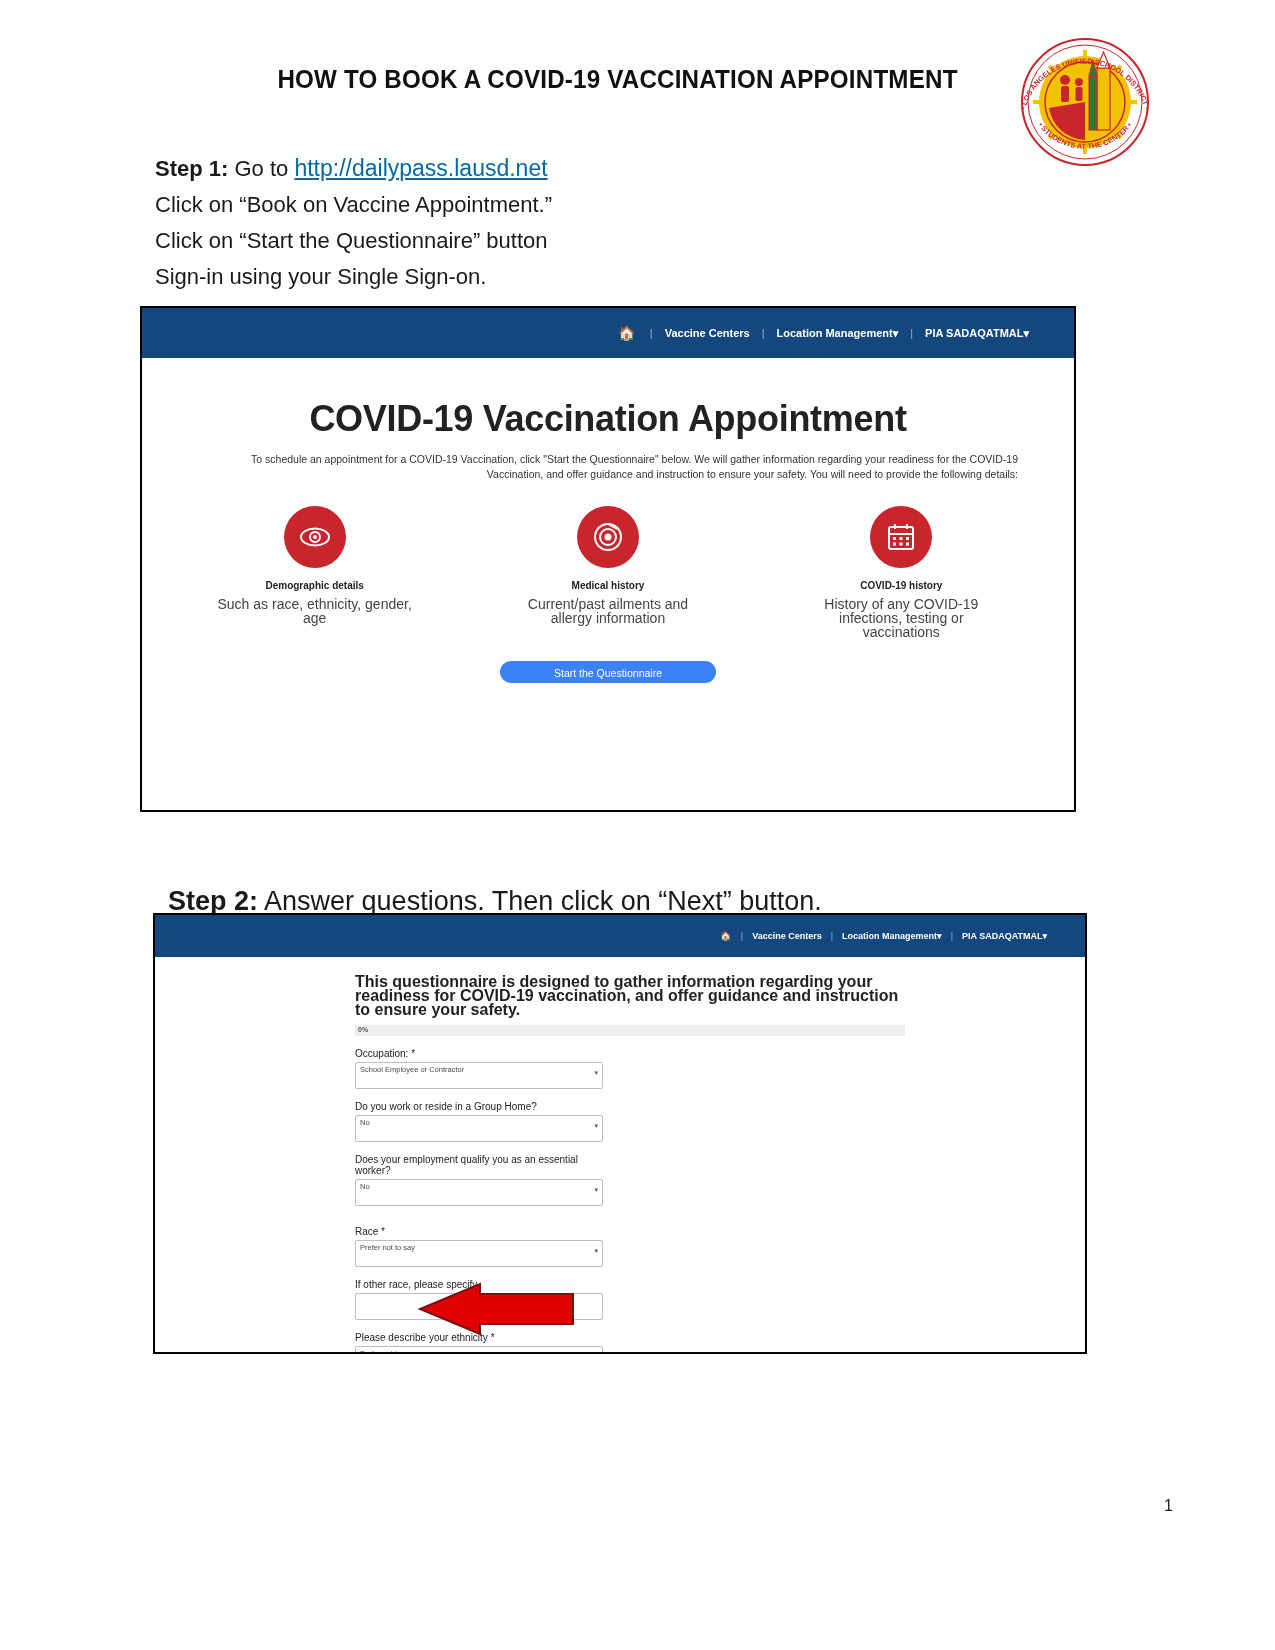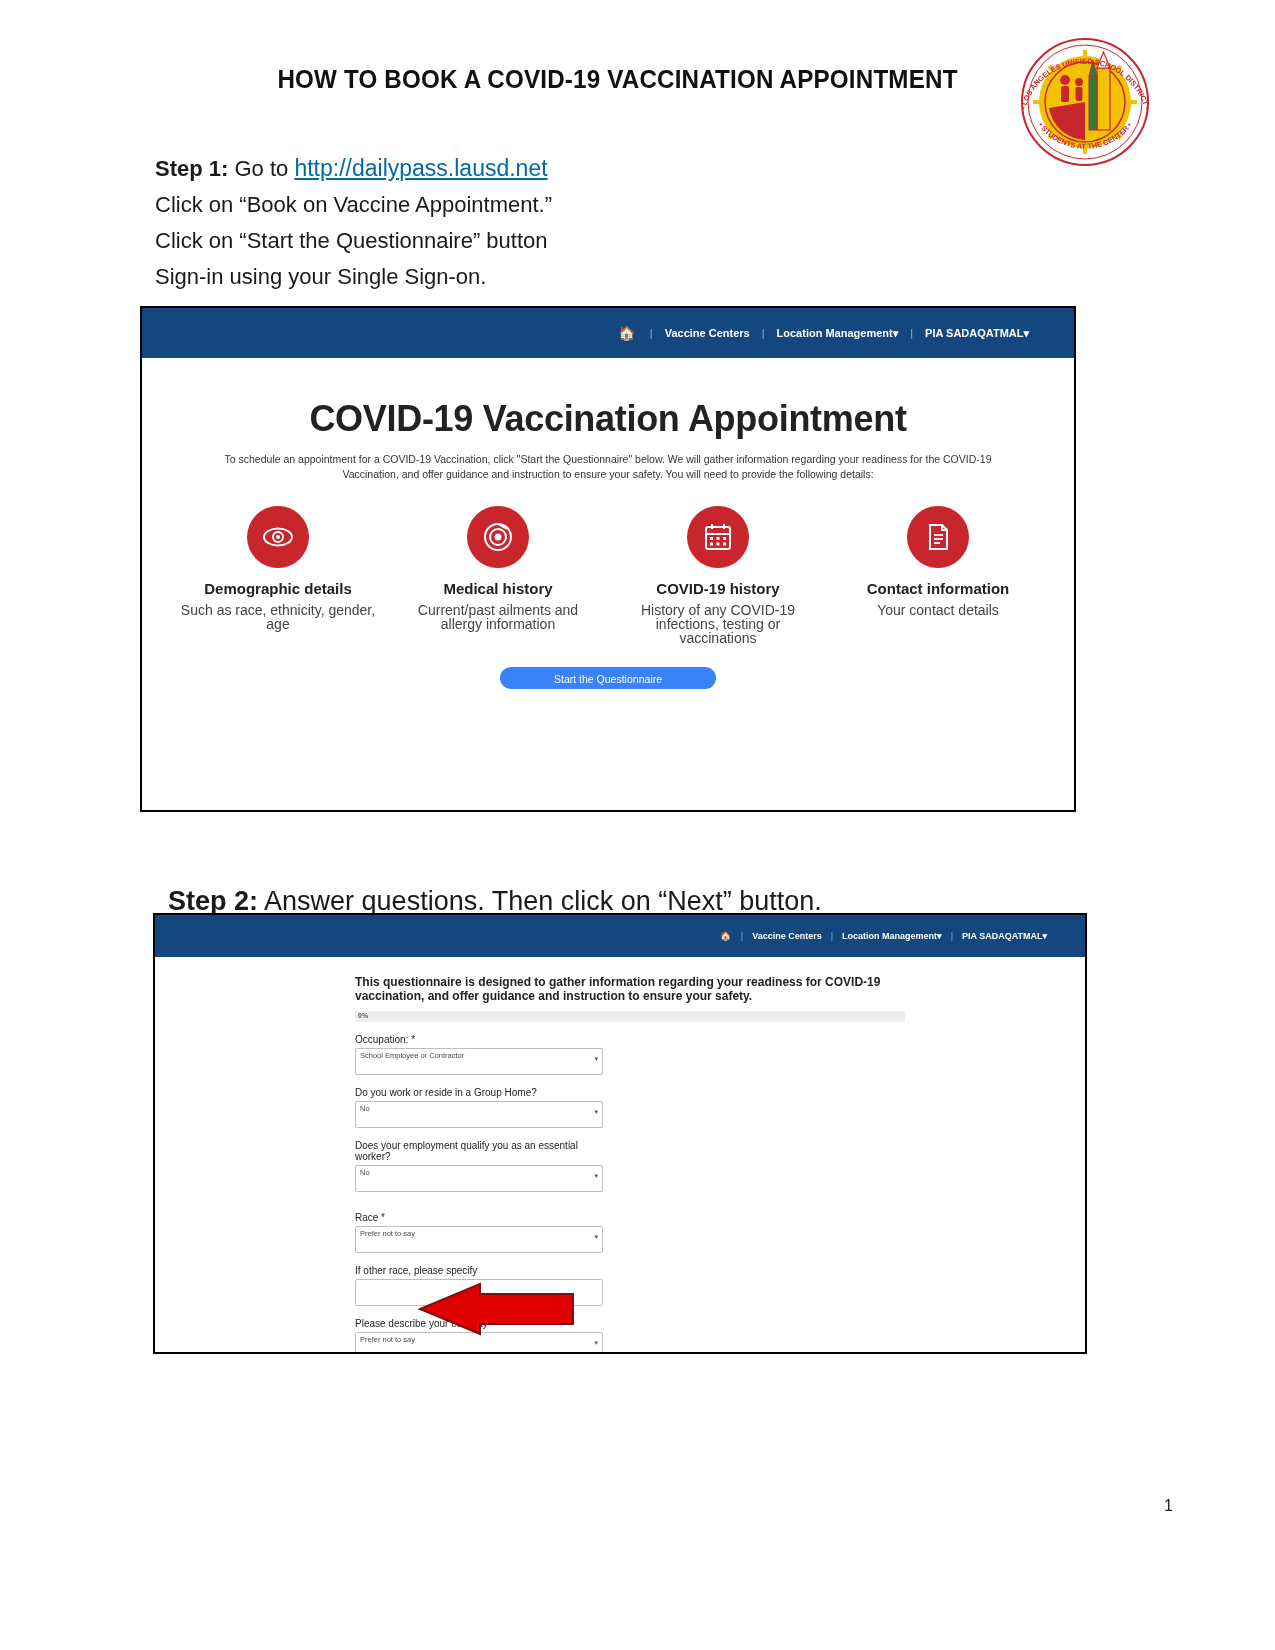--- a/index.html
+++ b/index.html
@@ -99,21 +99,21 @@
     margin: 18px 0 0 0;
     text-align: center;
     font-size: 36px;
     font-weight: 700;
     color: #222;
     letter-spacing: -0.3px;
   }
   .shot1 .intro {
     margin: 12px auto 0 auto;
     width: 820px;
-    text-align: center;
+    text-align: right;
     font-size: 10.5px;
     line-height: 15px;
     color: #333;
   }
   .feature-row {
     margin-top: 24px;
     display: flex;
     justify-content: space-around;
     padding: 0 26px;
   }
@@ -126,21 +126,21 @@
     height: 62px;
     margin: 0 auto;
     border-radius: 50%;
     background: #c9252d;
     display: flex;
     align-items: center;
     justify-content: center;
   }
   .feature .f-title {
     margin-top: 12px;
-    font-size: 15px;
+    font-size: 10px;
     font-weight: 700;
     color: #222;
   }
   .feature .f-desc {
     margin-top: 6px;
     font-size: 14px;
     line-height: 14px;
     color: #444;
   }
   .start-btn {
@@ -183,21 +183,21 @@
     color: #fff;
     font-size: 9px;
     font-weight: 700;
   }
   .navbar2 .nav-sep { color: #8fb0d0; margin: 0 9px; font-weight: 400; }
   .form-area {
     padding: 18px 0 0 200px;
     width: 560px;
   }
   .form-intro {
-    font-size: 12px;
+    font-size: 16px;
     font-weight: 700;
     line-height: 14px;
     color: #222;
     width: 555px;
   }
   .progress {
     margin-top: 8px;
     width: 550px;
     height: 11px;
     background: #eceef0;
@@ -389,33 +389,20 @@
               <rect x="9" y="22.5" width="3" height="3"></rect>
                 <rect x="15.5" y="22.5" width="3" height="3"></rect>
                 <rect x="22" y="22.5" width="3" height="3"></rect>
             </g>
           </svg>
         </div>
         <div class="f-title">COVID-19 history</div>
         <div class="f-desc">History of any COVID-19 infections, testing or vaccinations</div>
       </div>
 
-      <div class="feature">
-        <div class="circle">
-          <svg width="34" height="34" viewBox="0 0 34 34">
-            <path d="M 9 5 H 21 L 26 10 V 29 H 9 Z" fill="none" stroke="#fff" stroke-width="2"></path>
-            <path d="M 21 5 V 10 H 26" fill="none" stroke="#fff" stroke-width="2"></path>
-            <line x1="13" y1="15" x2="22" y2="15" stroke="#fff" stroke-width="1.8"></line>
-            <line x1="13" y1="19" x2="22" y2="19" stroke="#fff" stroke-width="1.8"></line>
-            <line x1="13" y1="23" x2="19" y2="23" stroke="#fff" stroke-width="1.8"></line>
-          </svg>
-        </div>
-        <div class="f-title">Contact information</div>
-        <div class="f-desc">Your contact details</div>
-      </div>
     </div>
 
     <button class="start-btn">Start the Questionnaire</button>
   </div>
 </div>
 
 <div class="arrow" style="top:967px; left:-9999px;"></div>
 <svg class="arrow" style="top:971px; left:920px;" width="160" height="56" viewBox="0 0 160 56">
   <polygon points="155,13 70,13 70,3 10,28 70,53 70,43 155,43" fill="#e00000" stroke="#7a1010" stroke-width="2"></polygon>
 </svg>

